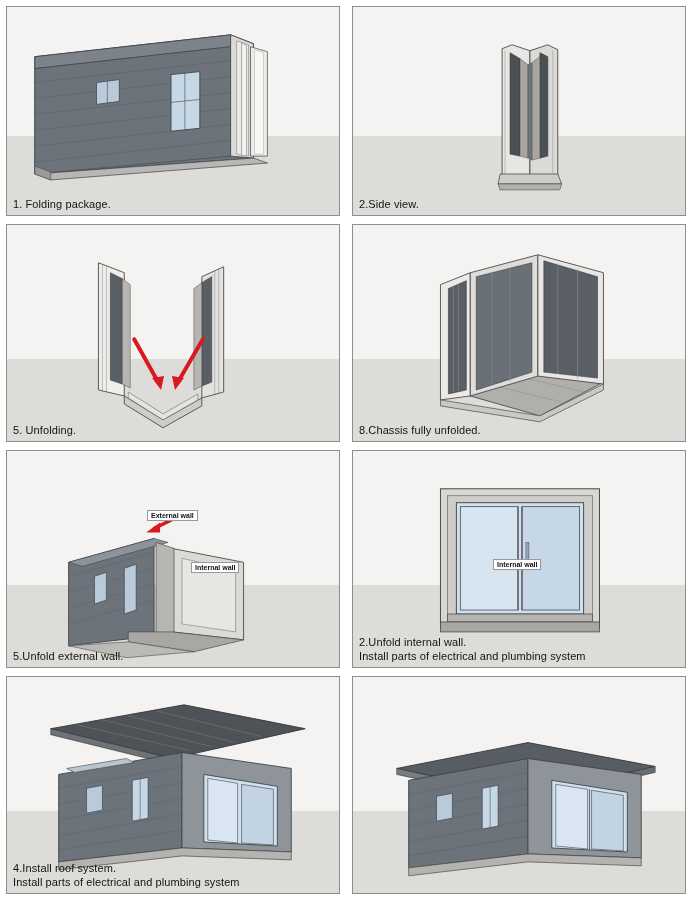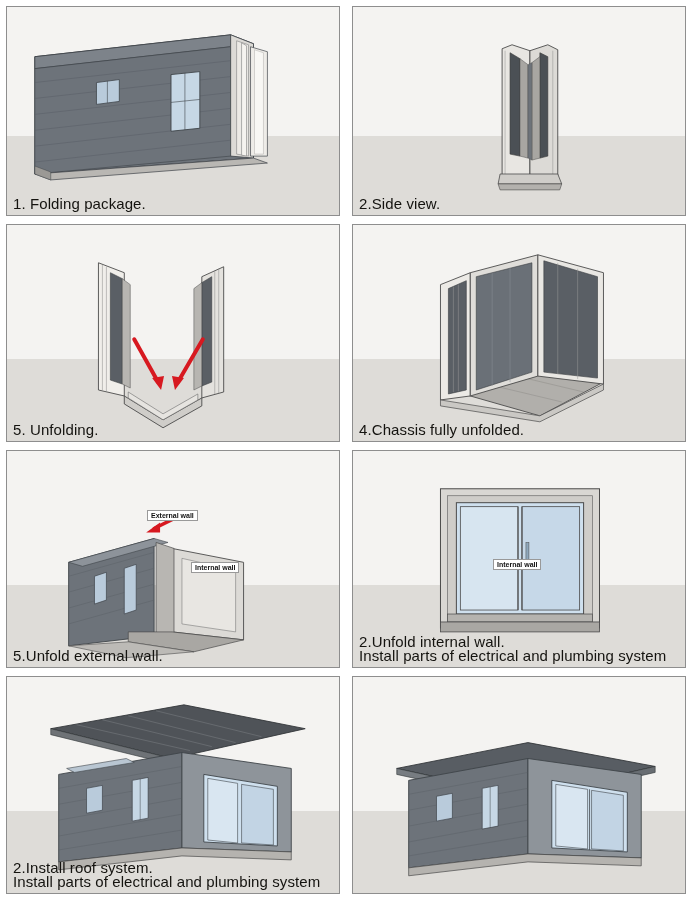--- a/index.html
+++ b/index.html
@@ -45,21 +45,21 @@
     left: 0; right: 0;
     top: 62%;
     bottom: 0;
     background: #dedcd8;
   }
   .caption {
     position: absolute;
     left: 6px;
     right: 4px;
     bottom: 4px;
-    font-size: 15px;
+    font-size: 11px;
     line-height: 14px;
     color: #14130f;
     letter-spacing: 0.1px;
     white-space: pre-line;
     font-weight: 500;
   }
   .art {
     position: absolute;
     left: 0; top: 0; right: 0; bottom: 0;
   }
@@ -217,21 +217,21 @@
         <polygon points="186,30 252,48 252,160 186,152" fill="#e9e7e3" stroke="#4a4a4a" stroke-width="0.9"></polygon>
         <polygon points="192,36 246,52 246,154 192,148" fill="#5a5f65" stroke="#3a3d40" stroke-width="0.6"></polygon>
         <g stroke="#9a9a9a" stroke-width="0.5">
           <line x1="206" y1="38" x2="206" y2="150"></line>
           <line x1="226" y1="44" x2="226" y2="155"></line>
         </g>
 
         <polygon points="88,176 188,192 252,160 252,166 188,198 88,182" fill="#cac8c4" stroke="#4a4a4a" stroke-width="0.7"></polygon>
       </svg>
     </div>
-    <div class="caption">4.Chassis fully unfolded.</div>
+    <div class="caption">8.Chassis fully unfolded.</div>
   </div>
 
   <div class="panel">
     <div class="scene">
       <div class="sky"></div>
       <div class="ground"></div>
       <svg class="art" viewBox="0 0 334 218">
 
         <polygon points="62,112 148,88 148,186 62,196" fill="#6d737a" stroke="#3f4449" stroke-width="0.9"></polygon>
         <g stroke="#5b6168" stroke-width="0.5">
@@ -322,21 +322,21 @@
 
         <polygon points="176,76 286,92 286,176 176,172" fill="#8e949a" stroke="#3f4449" stroke-width="0.9"></polygon>
 
         <polygon points="198,98 272,110 272,170 198,166" fill="#cfe0ee" stroke="#3f4449" stroke-width="0.9"></polygon>
         <polygon points="202,102 232,107 232,167 202,164" fill="#d9e6f1" stroke="#3f4449" stroke-width="0.6"></polygon>
         <polygon points="236,108 268,113 268,169 236,167" fill="#c2d4e4" stroke="#3f4449" stroke-width="0.6"></polygon>
 
         <polygon points="52,186 176,172 286,176 286,184 176,180 52,194" fill="#b5b3af" stroke="#4a4a4a" stroke-width="0.7"></polygon>
       </svg>
     </div>
-    <div class="caption">2.Install roof system.
+    <div class="caption">4.Install roof system.
 Install parts of electrical and plumbing system</div>
   </div>
 
   <div class="panel">
     <div class="scene">
       <div class="sky"></div>
       <div class="ground"></div>
       <svg class="art" viewBox="0 0 334 218">
 
         <polygon points="44,92 176,66 304,90 172,120" fill="#585d63" stroke="#33373a" stroke-width="0.9"></polygon>

